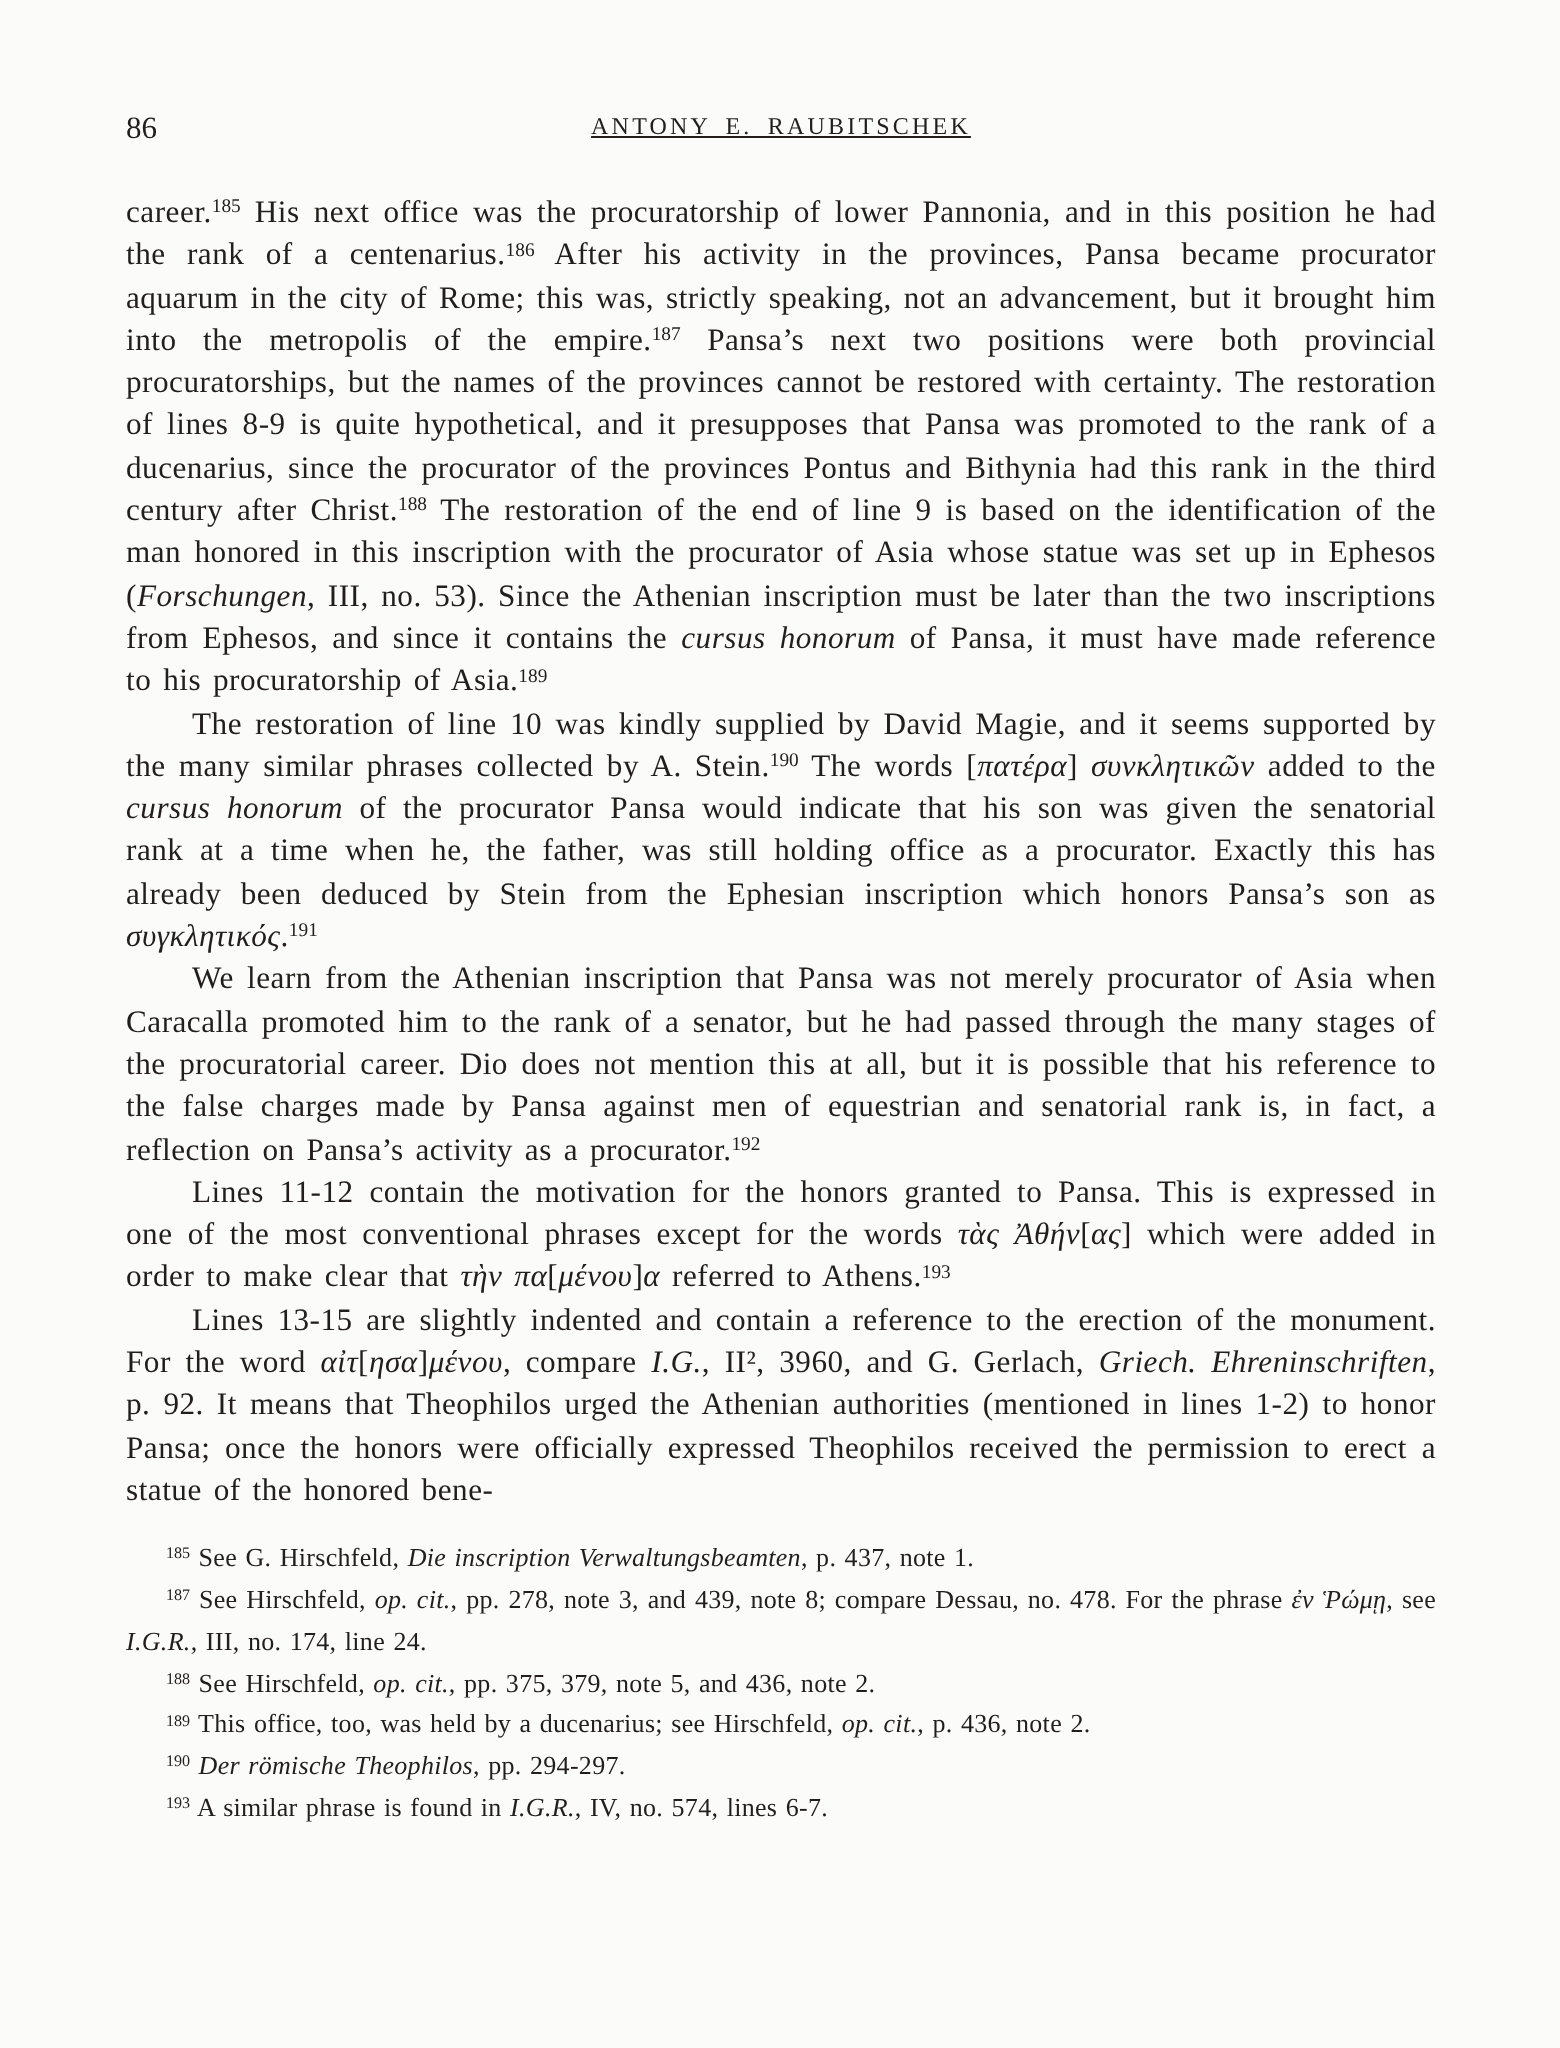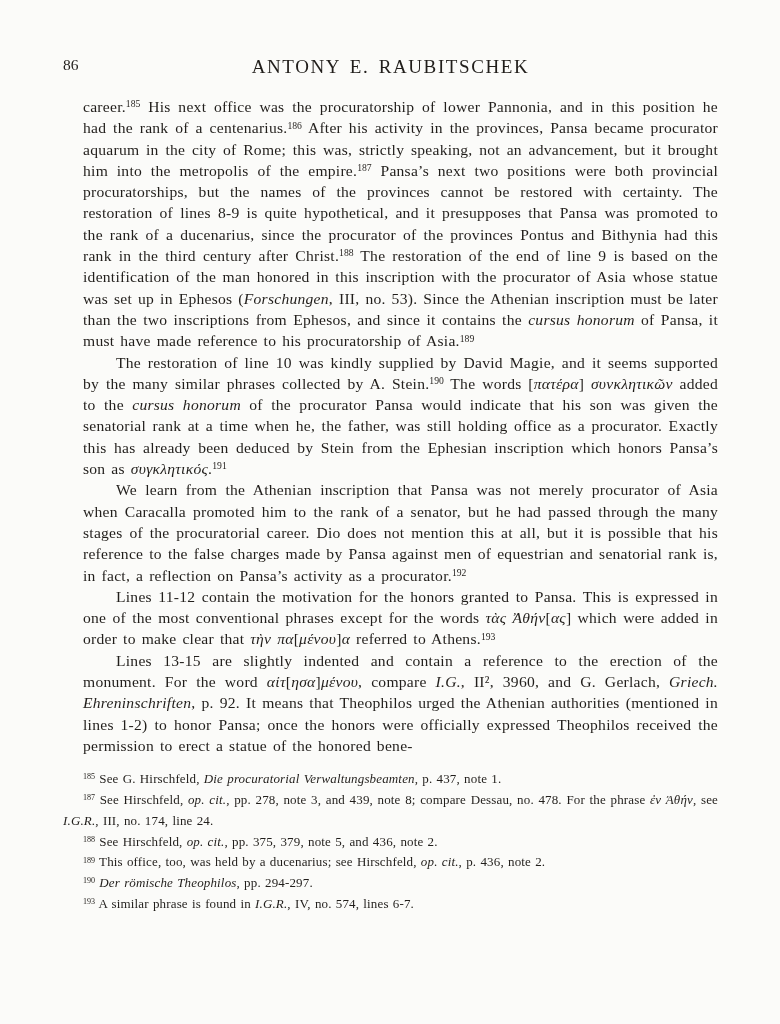--- a/index.html
+++ b/index.html
@@ -22,31 +22,31 @@
     height: 20px;
     margin-bottom: 20px;
   }
   .pagenum {
     position: absolute; left: 0; top: 0;
     font-size: 15.5px;
   }
   .running-head {
     display: block;
     text-align: center;
-    font-size: 19px;
+    font-size: 12px;
     letter-spacing: 1.6px;
     word-spacing: 3px;
+    text-decoration: underline;
   }
   .body-text {
     font-size: 15.6px;
     line-height: 21.3px;
     text-align: justify;
     word-spacing: 1.8px;
     letter-spacing: 0.25px;
-    margin-left: 20px;
   }
   .para { margin: 0; }
   .para.indent { text-indent: 33px; }
   sup {
     font-size: 62%;
     line-height: 0;
     vertical-align: baseline;
     position: relative;
     top: -0.48em;
     letter-spacing: 0;
@@ -72,20 +72,20 @@
     <span class="running-head">ANTONY E. RAUBITSCHEK</span>
   </div>
   <div class="body-text">
       <p class="para">career.<sup>185</sup> His next office was the procuratorship of lower Pannonia, and in this position he had the rank of a centenarius.<sup>186</sup> After his activity in the provinces, Pansa became procurator aquarum in the city of Rome; this was, strictly speaking, not an advancement, but it brought him into the metropolis of the empire.<sup>187</sup> Pansa’s next two positions were both provincial procuratorships, but the names of the provinces cannot be restored with certainty. The restoration of lines 8-9 is quite hypothetical, and it presupposes that Pansa was promoted to the rank of a ducenarius, since the procurator of the provinces Pontus and Bithynia had this rank in the third century after Christ.<sup>188</sup> The restoration of the end of line 9 is based on the identification of the man honored in this inscription with the procurator of Asia whose statue was set up in Ephesos (<i>Forschungen</i>, III, no. 53). Since the Athenian inscription must be later than the two inscriptions from Ephesos, and since it contains the <i>cursus honorum</i> of Pansa, it must have made reference to his procuratorship of Asia.<sup>189</sup></p>
       <p class="para indent">The restoration of line 10 was kindly supplied by David Magie, and it seems supported by the many similar phrases collected by A. Stein.<sup>190</sup> The words [<i>πατέρα</i>] <i>συνκλητικῶν</i> added to the <i>cursus honorum</i> of the procurator Pansa would indicate that his son was given the senatorial rank at a time when he, the father, was still holding office as a procurator. Exactly this has already been deduced by Stein from the Ephesian inscription which honors Pansa’s son as <i>συγκλητικός</i>.<sup>191</sup></p>
       <p class="para indent">We learn from the Athenian inscription that Pansa was not merely procurator of Asia when Caracalla promoted him to the rank of a senator, but he had passed through the many stages of the procuratorial career. Dio does not mention this at all, but it is possible that his reference to the false charges made by Pansa against men of equestrian and senatorial rank is, in fact, a reflection on Pansa’s activity as a procurator.<sup>192</sup></p>
       <p class="para indent">Lines 11-12 contain the motivation for the honors granted to Pansa. This is expressed in one of the most conventional phrases except for the words <i>τὰς Ἀθήν</i>[<i>ας</i>] which were added in order to make clear that <i>τὴν πα</i>[<i>μένου</i>]<i>α</i> referred to Athens.<sup>193</sup></p>
       <p class="para indent">Lines 13-15 are slightly indented and contain a reference to the erection of the monument. For the word <i>αἰτ</i>[<i>ησα</i>]<i>μένου</i>, compare <i>I.G.</i>, II², 3960, and G. Gerlach, <i>Griech. Ehreninschriften</i>, p. 92. It means that Theophilos urged the Athenian authorities (mentioned in lines 1-2) to honor Pansa; once the honors were officially expressed Theophilos received the permission to erect a statue of the honored bene-</p>
     </div>
   <div class="footnotes">
-      <p class="fn"><sup>185</sup> See G. Hirschfeld, <i>Die procuratorial Verwaltungsbeamten</i>, p. 437, note 1.</p>
-      <p class="fn"><sup>187</sup> See Hirschfeld, <i>op. cit.</i>, pp. 278, note 3, and 439, note 8; compare Dessau, no. 478. For the phrase <i>ἐν Ἀθήν</i>, see <i>I.G.R.</i>, III, no. 174, line 24.</p>
+      <p class="fn"><sup>185</sup> See G. Hirschfeld, <i>Die inscription Verwaltungsbeamten</i>, p. 437, note 1.</p>
+      <p class="fn"><sup>187</sup> See Hirschfeld, <i>op. cit.</i>, pp. 278, note 3, and 439, note 8; compare Dessau, no. 478. For the phrase <i>ἐν Ῥώμῃ</i>, see <i>I.G.R.</i>, III, no. 174, line 24.</p>
       <p class="fn"><sup>188</sup> See Hirschfeld, <i>op. cit.</i>, pp. 375, 379, note 5, and 436, note 2.</p>
       <p class="fn"><sup>189</sup> This office, too, was held by a ducenarius; see Hirschfeld, <i>op. cit.</i>, p. 436, note 2.</p>
       <p class="fn"><sup>190</sup> <i>Der römische Theophilos</i>, pp. 294-297.</p>
       <p class="fn"><sup>193</sup> A similar phrase is found in <i>I.G.R.</i>, IV, no. 574, lines 6-7.</p>
     </div>
 </div>
 
 </body></html>

